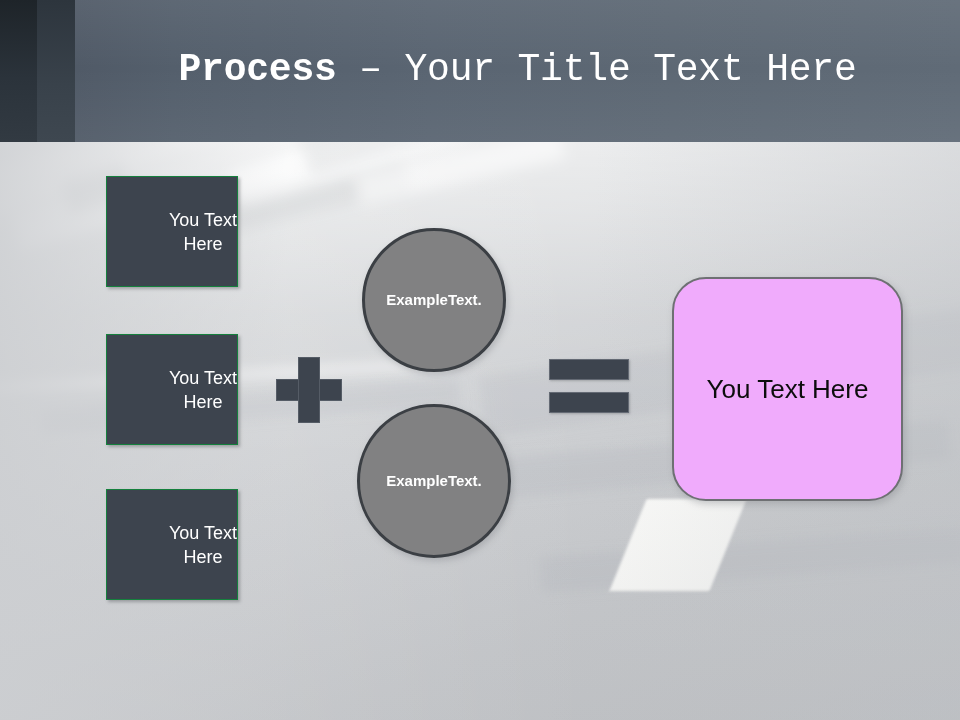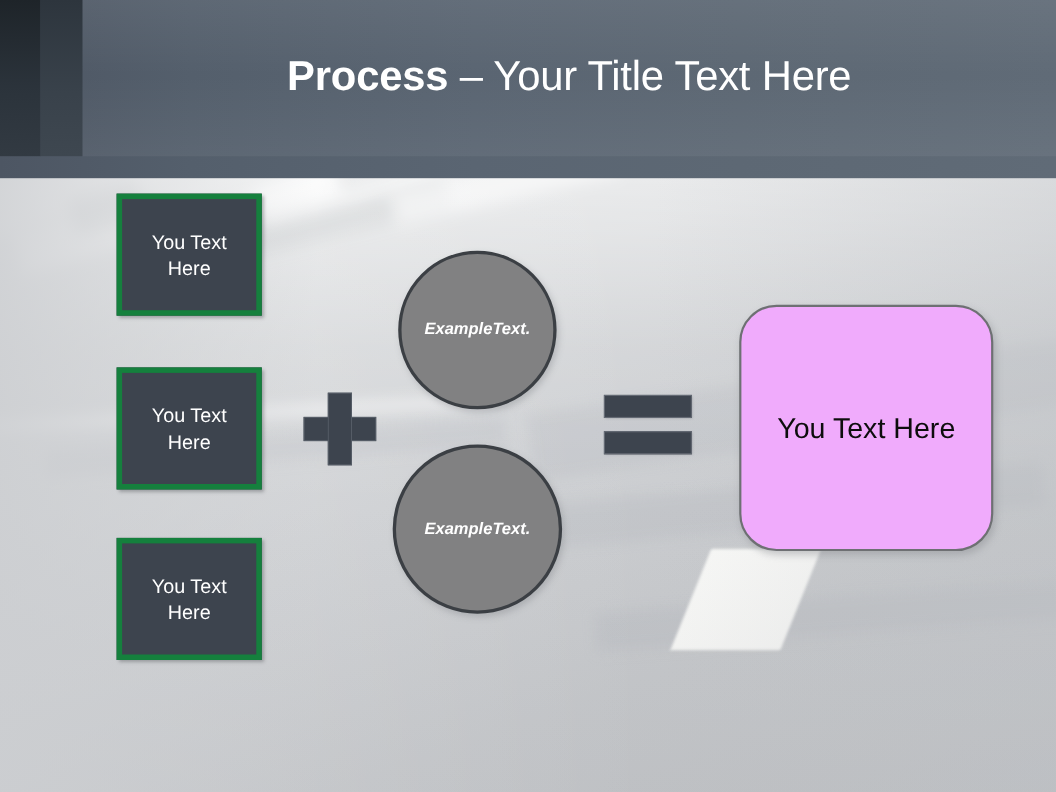--- a/index.html
+++ b/index.html
@@ -61,22 +61,23 @@
   .lightpatch {
     position: absolute;
     background: #fbfbf9;
     filter: blur(1.5px);
   }
 
   
   .header {
     position: absolute;
     left: 0; top: 0;
-    width: 960px; height: 162px;
+    width: 960px; height: 142px;
     background: linear-gradient(to right, #4d5663 0%, #545f6c 18%, #5a6572 45%, #5d6874 70%, #606b77 100%);
+    font-family: Liberation Mono, monospace;
   }
   .header .band-dark {
     position: absolute;
     left: 0; top: 0;
     width: 37px; height: 142px;
     background: linear-gradient(to bottom, #1e2429 0%, #2b333b 55%, #323a42 100%);
   }
   .header .band-mid {
     position: absolute;
     left: 37px; top: 0;
@@ -102,25 +103,25 @@
   }
   .title .bold { font-weight: bold; }
   .title .reg  { font-weight: normal; }
 
   
   .box {
     position: absolute;
     width: 132px;
     height: 111px;
     background: #3d444e;
-    border: 5px solid #15803d;
+    border: 1px solid #15803d;
     box-shadow: 2px 2px 3px rgba(90,93,98,0.45);
     display: flex;
     align-items: center;
-    justify-content: center;
+    justify-content: flex-end;
     color: #ffffff;
     font-size: 18px;
     line-height: 24px;
     text-align: center;
     box-sizing: border-box;
   }
   .box .lbl { display: block; }
   #box1 { left: 106px; top: 176px; }
   #box2 { left: 106px; top: 334px; }
   #box3 { left: 106px; top: 489px; }
@@ -166,21 +167,20 @@
   .circle {
     position: absolute;
     border-radius: 50%;
     background: #818182;
     border: 3px solid #3b3f44;
     display: flex;
     align-items: center;
     justify-content: center;
     color: #ffffff;
     font-weight: bold;
-    font-style: italic;
     font-size: 15px;
     line-height: 22px;
     text-align: center;
     box-sizing: border-box;
     box-shadow: 2px 3px 6px rgba(120,123,128,0.35);
   }
   #circle1 { left: 362px; top: 228px; width: 144px; height: 144px; }
   #circle2 { left: 357px; top: 404px; width: 154px; height: 154px; }
 
   

